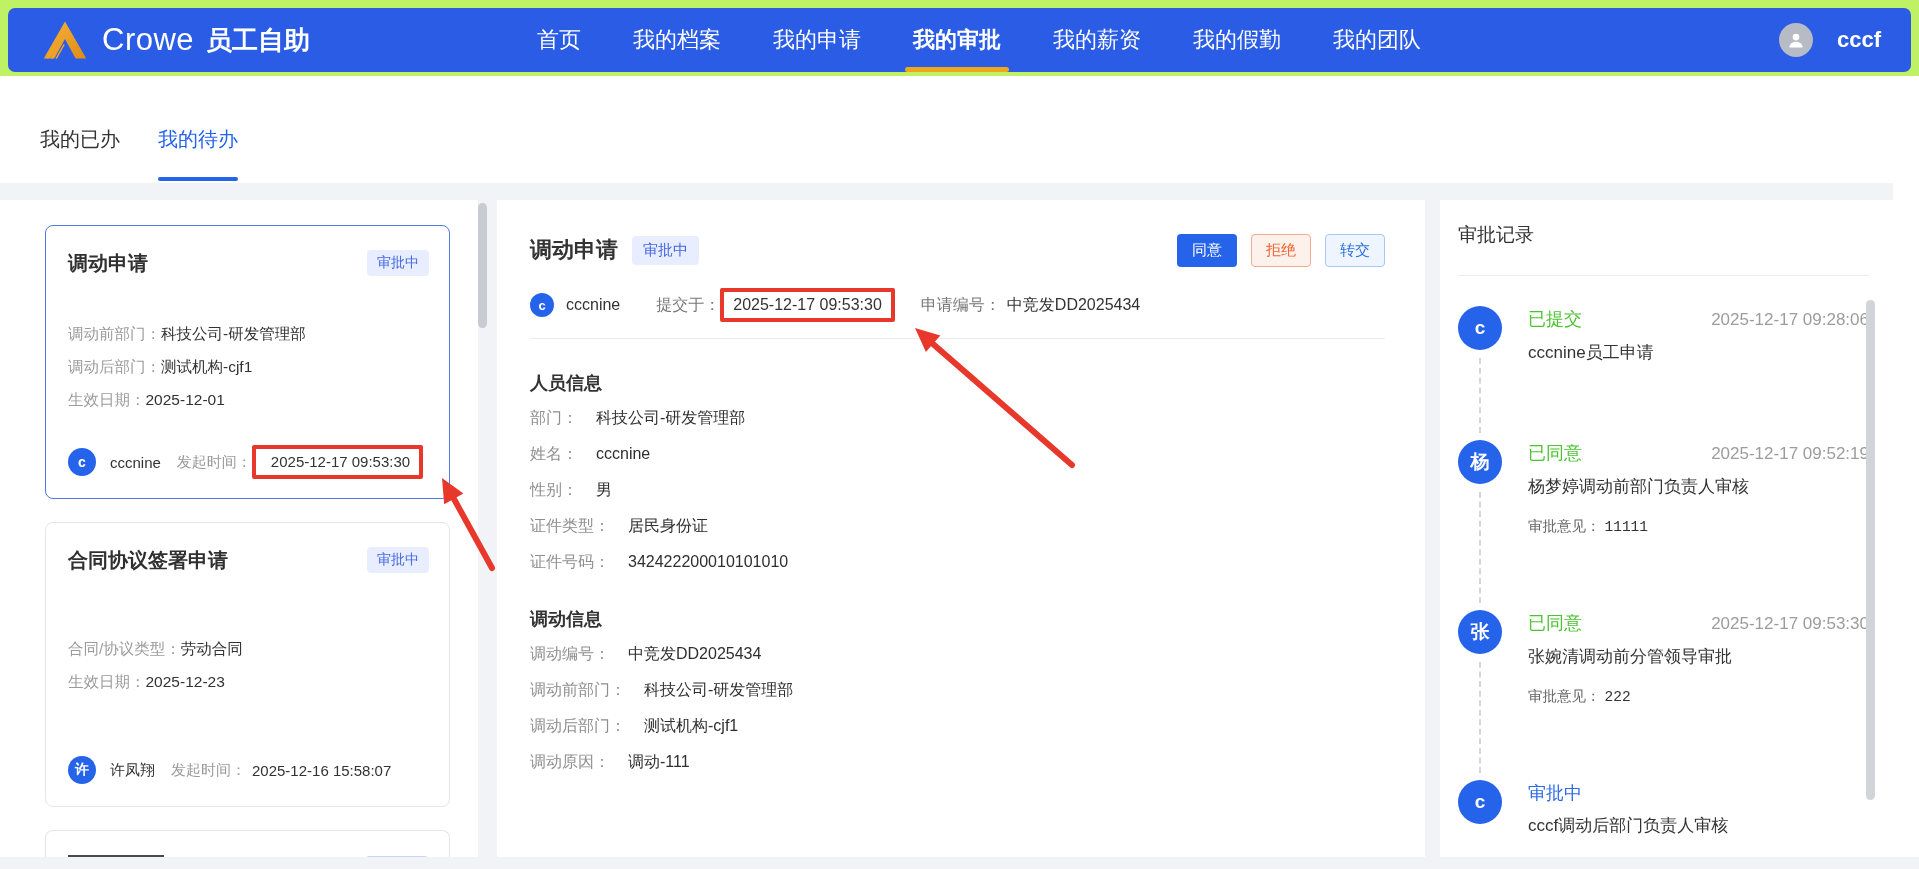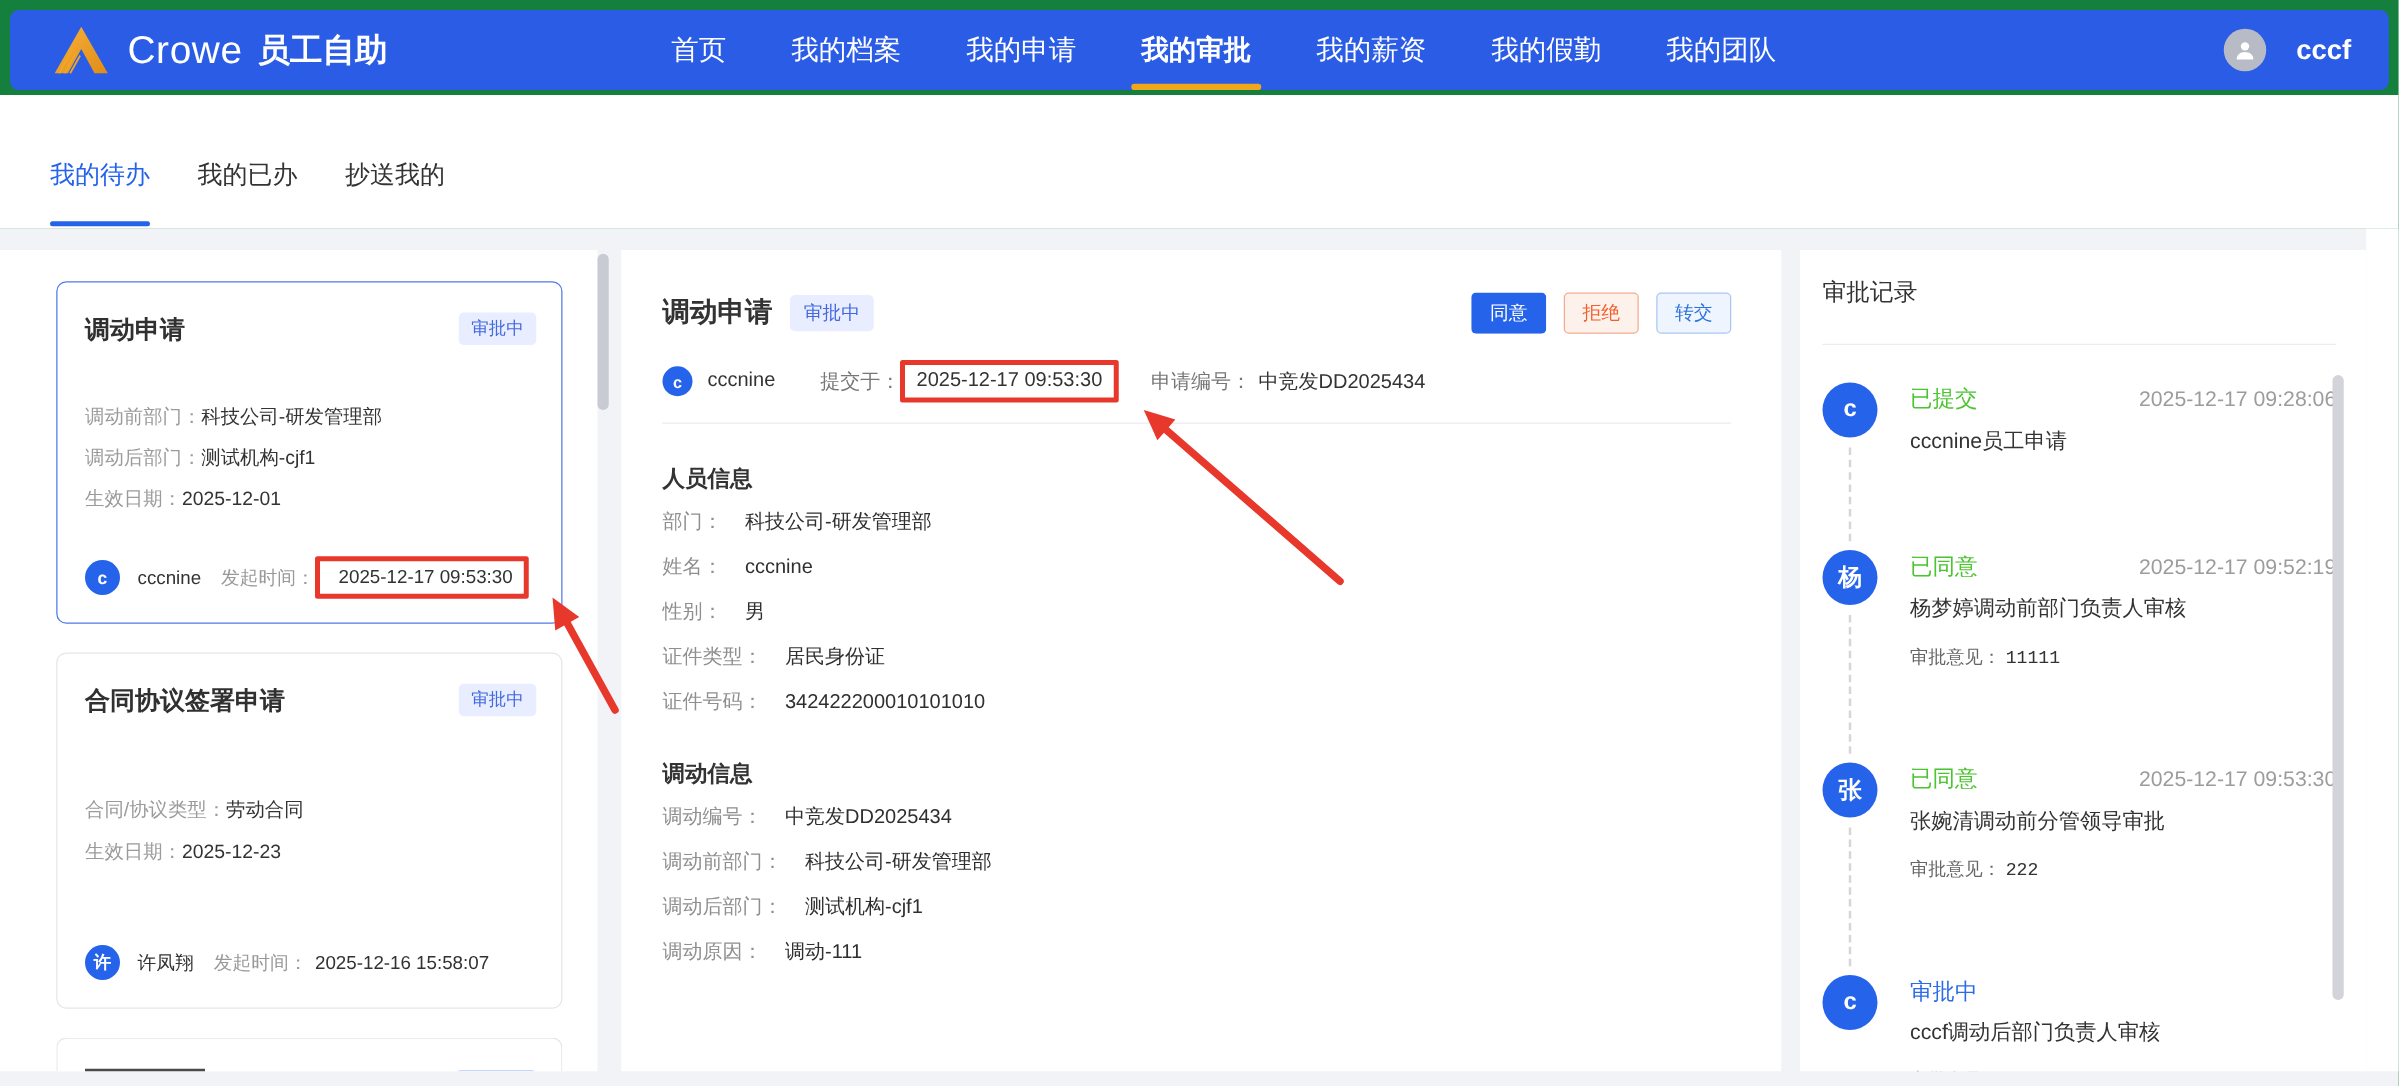--- a/index.html
+++ b/index.html
@@ -1,17 +1,17 @@
 <!DOCTYPE html>
 <html><head>
 <meta charset="utf-8">
 <style>
   * { margin:0; padding:0; box-sizing:border-box; }
   body { background:#fff; font-family:"Liberation Sans","DejaVu Sans",sans-serif; }
-  .page { position:relative; width:1919px; height:869px; background:#15803d; overflow:hidden; }
+  .page { position:relative; width:1919px; height:869px; background:#bef264; overflow:hidden; }
 
   
   .navbar { position:absolute; left:8px; top:8px; width:1903px; height:64px;
     background:#2b5ce6; border-radius:7px; display:flex; align-items:center; z-index:5; }
   .brand { display:flex; align-items:center; padding-left:34px; width:529px; flex:none; }
   .logo-svg { width:46px; height:42px; margin-right:14px; }
   .brand-name { color:#fff; font-size:31px; font-weight:400; letter-spacing:.5px; }
   .brand-product { color:#fff; font-size:26px; font-weight:bold; margin-left:12px; }
   .nav-menu { display:flex; gap:52px; height:100%; }
   .nav-item { position:relative; display:flex; align-items:center; height:100%;
@@ -156,23 +156,22 @@
         <svg width="20" height="20" viewBox="0 0 24 24">
             <circle cx="12" cy="8.5" r="4" fill="#fff"></circle>
             <path d="M4 21c0-4.4 3.6-7 8-7s8 2.6 8 7z" fill="#fff"></path>
           </svg>
       </span>
       <span class="user-name">cccf</span>
     </div>
   </header>
 
   <div class="tabsbar" id="tabsBar">
+      <div class="tab">我的已办</div>
       <div class="tab active">我的待办</div>
-      <div class="tab">我的已办</div>
-      <div class="tab">抄送我的</div>
     </div>
 
   <div class="content-bg"></div>
   <div class="right-margin"></div>
 
   <section class="panel panel-left">
     <div id="todoList">
         <div class="card card-a selected">
           <div class="card-head">
             <span class="card-title">调动申请</span>

